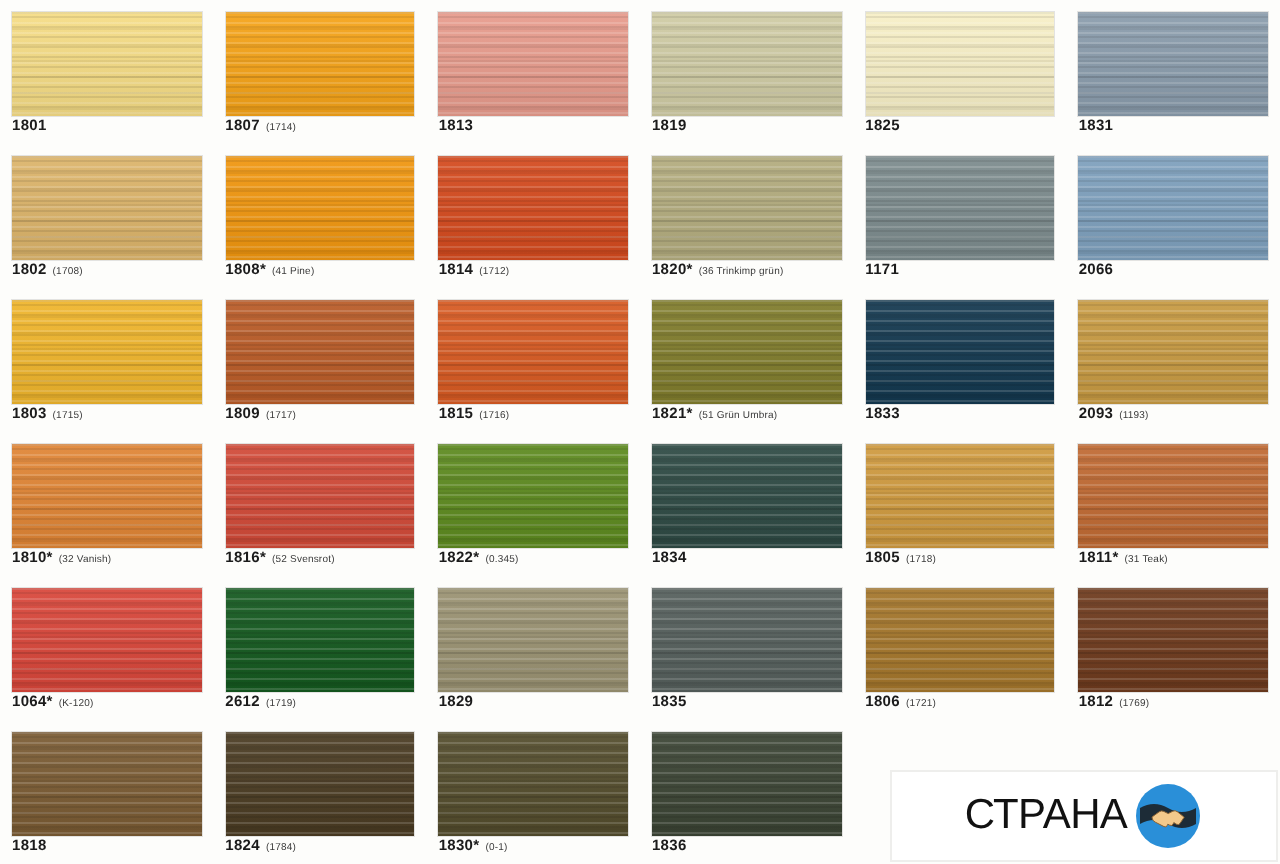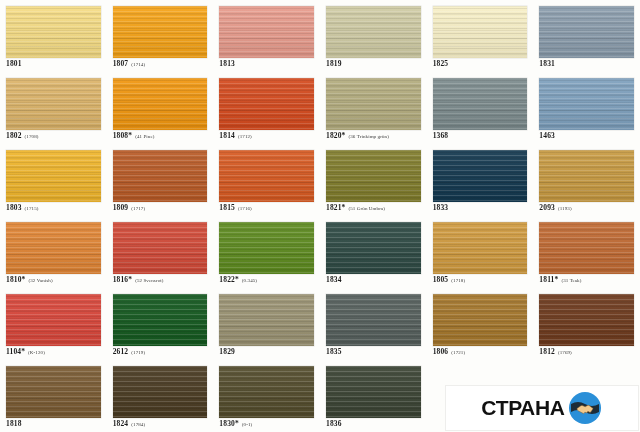--- a/index.html
+++ b/index.html
@@ -16,21 +16,20 @@
     width:640px;height:432px;
     background:#fdfdfb;
   }
   .grid{
     position:absolute;
     left:0;top:0;
     width:640px;height:432px;
     display:grid;
     grid-template-columns:repeat(6,1fr);
     grid-template-rows:repeat(6,1fr);
-    font-family:Liberation Serif, serif;
   }
   .cell{
     position:relative;
     padding:6px 6px 0 6px;
     box-sizing:border-box;
   }
   .swatch{
     position:relative;
     width:100%;
     height:52px;
@@ -95,21 +94,21 @@
     height:44px;
     background:#ffffff;
     display:flex;
     align-items:center;
     justify-content:center;
     gap:2px;
     box-shadow:0 0 0 1px rgba(0,0,0,0.06);
   }
   .wm-text{
     font-size:21px;
-    font-weight:bold;
+    font-weight:normal;
     color:#111111;
     letter-spacing:-0.3px;
     font-family:"Liberation Sans", sans-serif;
   }
   .wm-badge{
     width:34px;height:34px;
     position:relative;
     flex:0 0 auto;
     margin:0 1px;
   }
@@ -154,25 +153,25 @@
       <div class="cell">
         <div class="swatch" style="background: rgb(212, 74, 30);"></div>
         <div class="caption"><span class="code">1814</span><span class="alt">(1712)</span></div>
       </div>
       <div class="cell">
         <div class="swatch" style="background: rgb(179, 172, 126);"></div>
         <div class="caption"><span class="code">1820*</span><span class="alt">(36 Trinkimp grün)</span></div>
       </div>
       <div class="cell">
         <div class="swatch" style="background: rgb(124, 139, 141);"></div>
-        <div class="caption"><span class="code">1368</span><span class="alt"></span></div>
+        <div class="caption"><span class="code">1171</span><span class="alt"></span></div>
       </div>
       <div class="cell">
         <div class="swatch" style="background: rgb(126, 160, 189);"></div>
-        <div class="caption"><span class="code">1463</span><span class="alt"></span></div>
+        <div class="caption"><span class="code">2066</span><span class="alt"></span></div>
       </div>
       <div class="cell">
         <div class="swatch" style="background: rgb(239, 181, 44);"></div>
         <div class="caption"><span class="code">1803</span><span class="alt">(1715)</span></div>
       </div>
       <div class="cell">
         <div class="swatch" style="background: rgb(185, 91, 39);"></div>
         <div class="caption"><span class="code">1809</span><span class="alt">(1717)</span></div>
       </div>
       <div class="cell">
@@ -210,21 +209,21 @@
       <div class="cell">
         <div class="swatch" style="background: rgb(207, 154, 63);"></div>
         <div class="caption"><span class="code">1805</span><span class="alt">(1718)</span></div>
       </div>
       <div class="cell">
         <div class="swatch" style="background: rgb(192, 106, 51);"></div>
         <div class="caption"><span class="code">1811*</span><span class="alt">(31 Teak)</span></div>
       </div>
       <div class="cell">
         <div class="swatch" style="background: rgb(216, 70, 58);"></div>
-        <div class="caption"><span class="code">1104*</span><span class="alt">(K-120)</span></div>
+        <div class="caption"><span class="code">1064*</span><span class="alt">(K-120)</span></div>
       </div>
       <div class="cell">
         <div class="swatch" style="background: rgb(20, 89, 31);"></div>
         <div class="caption"><span class="code">2612</span><span class="alt">(1719)</span></div>
       </div>
       <div class="cell">
         <div class="swatch" style="background: rgb(154, 146, 114);"></div>
         <div class="caption"><span class="code">1829</span><span class="alt"></span></div>
       </div>
       <div class="cell">

